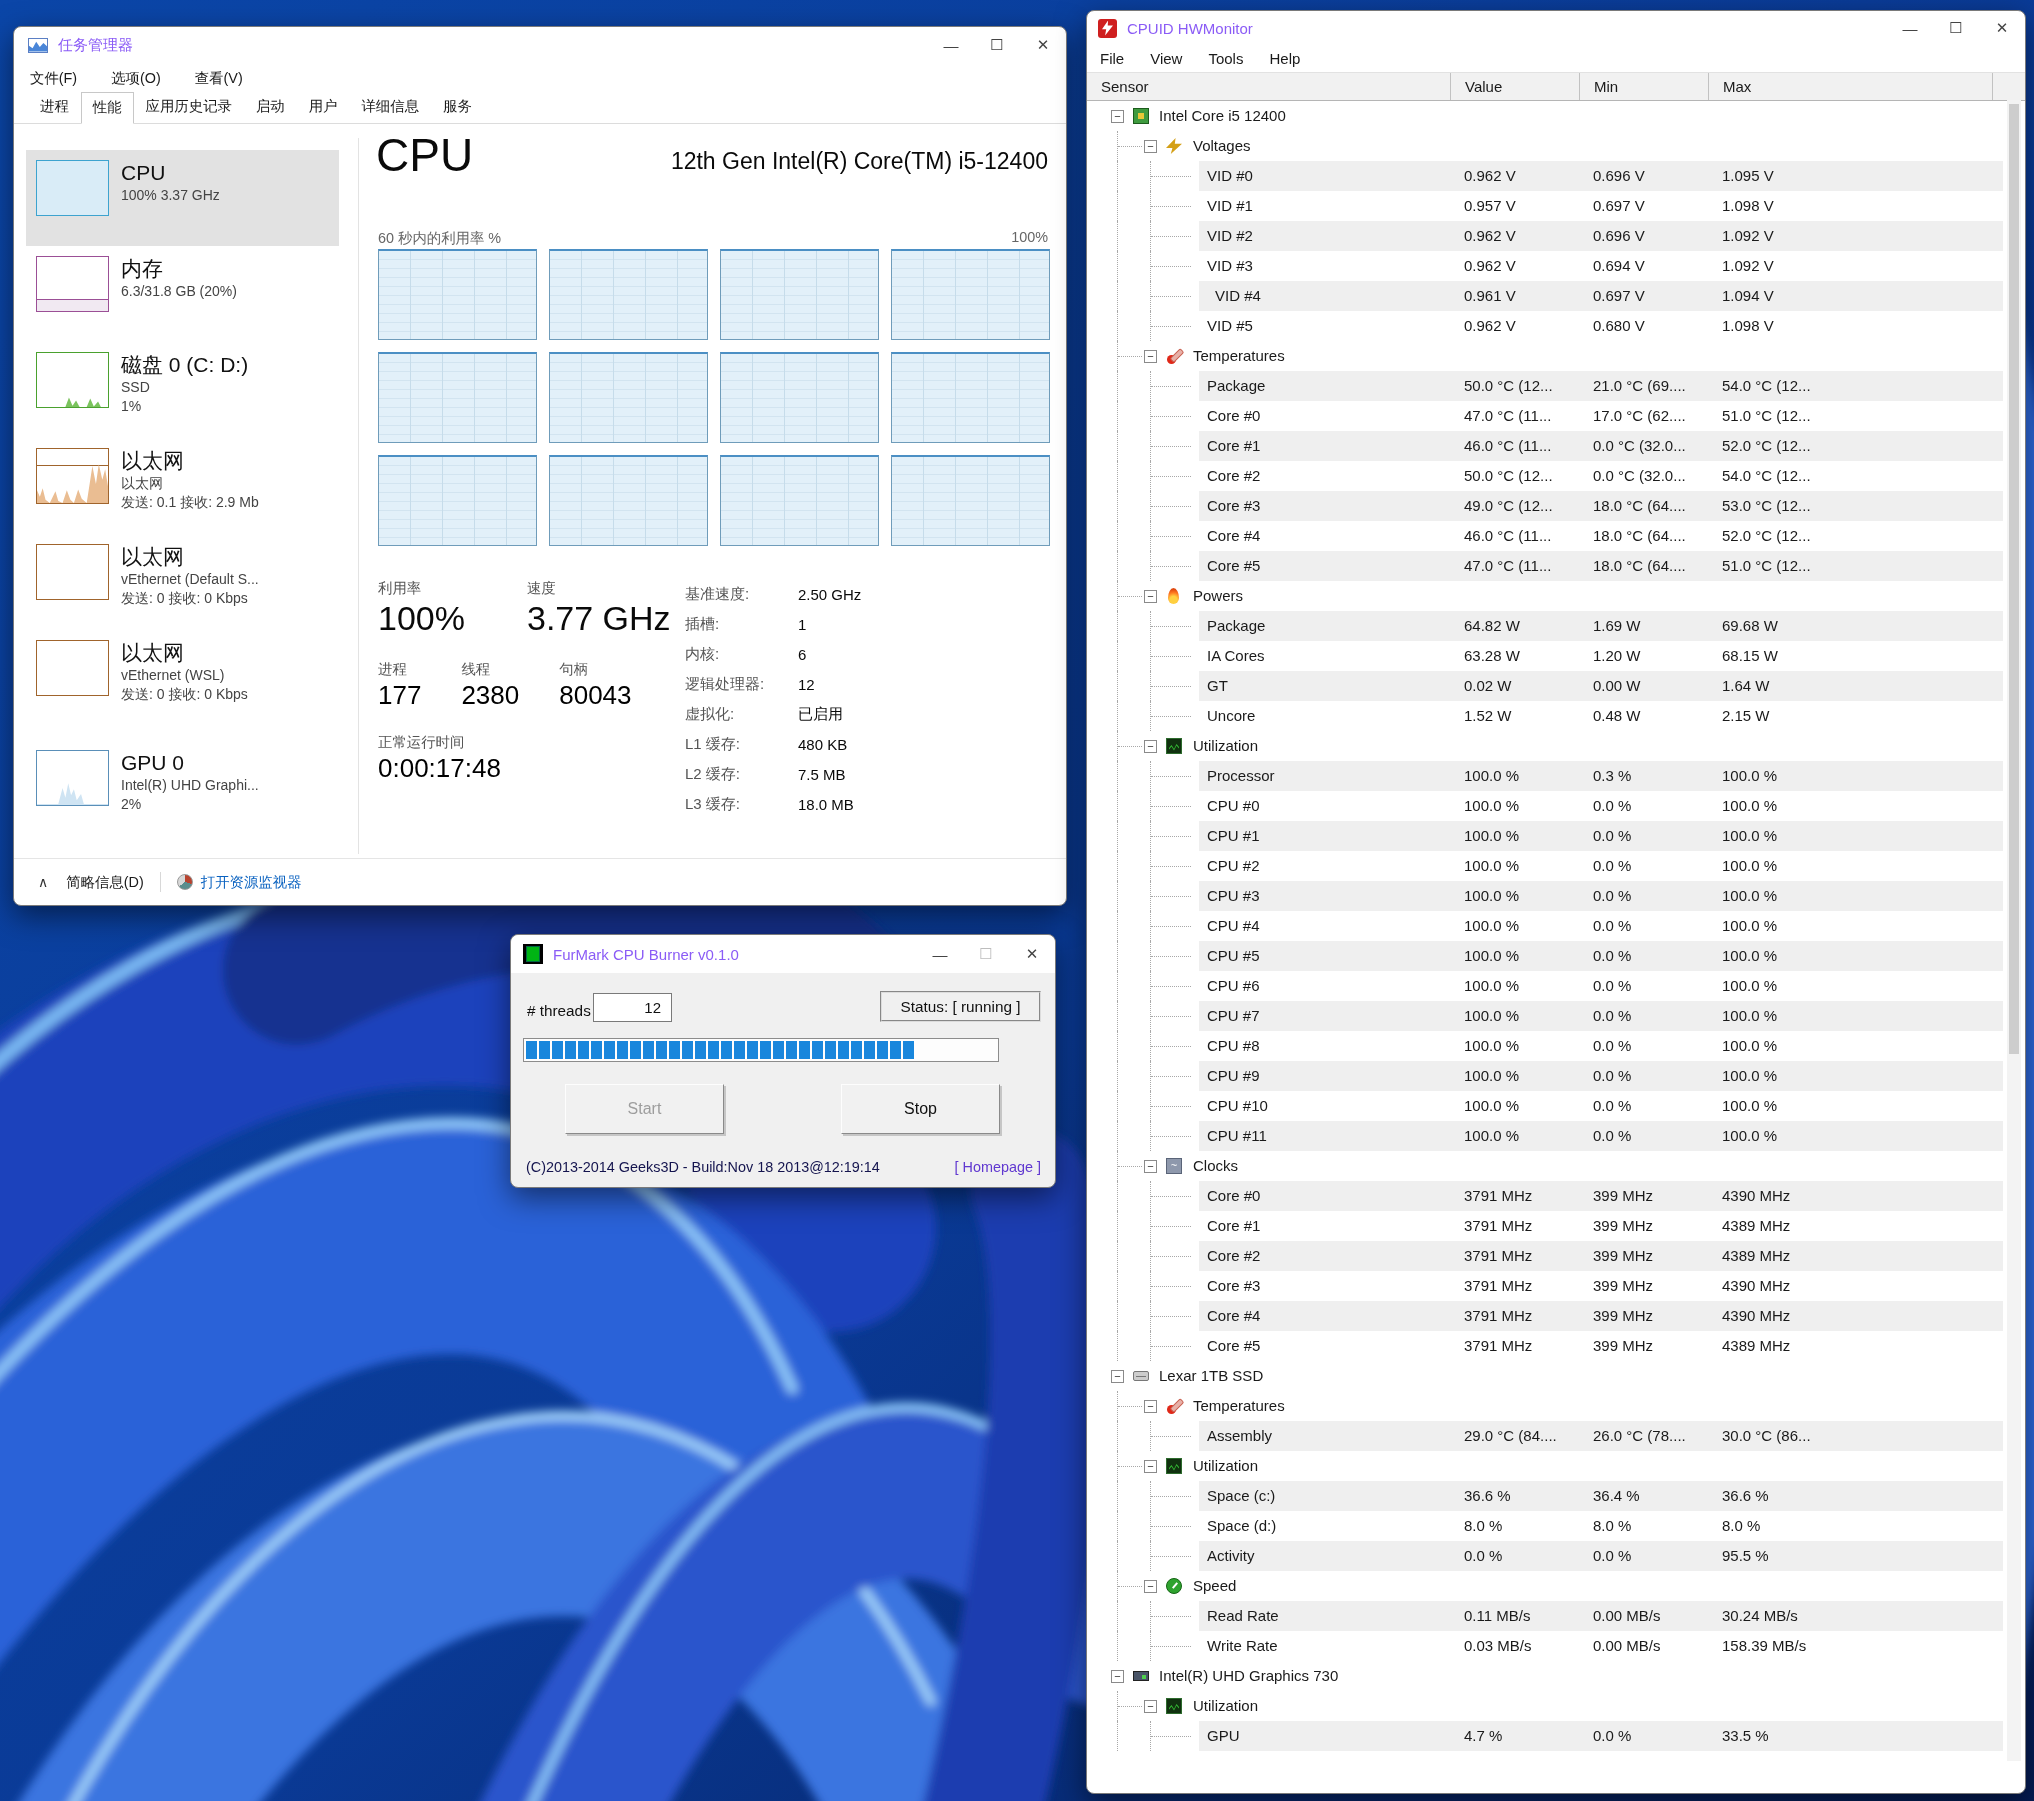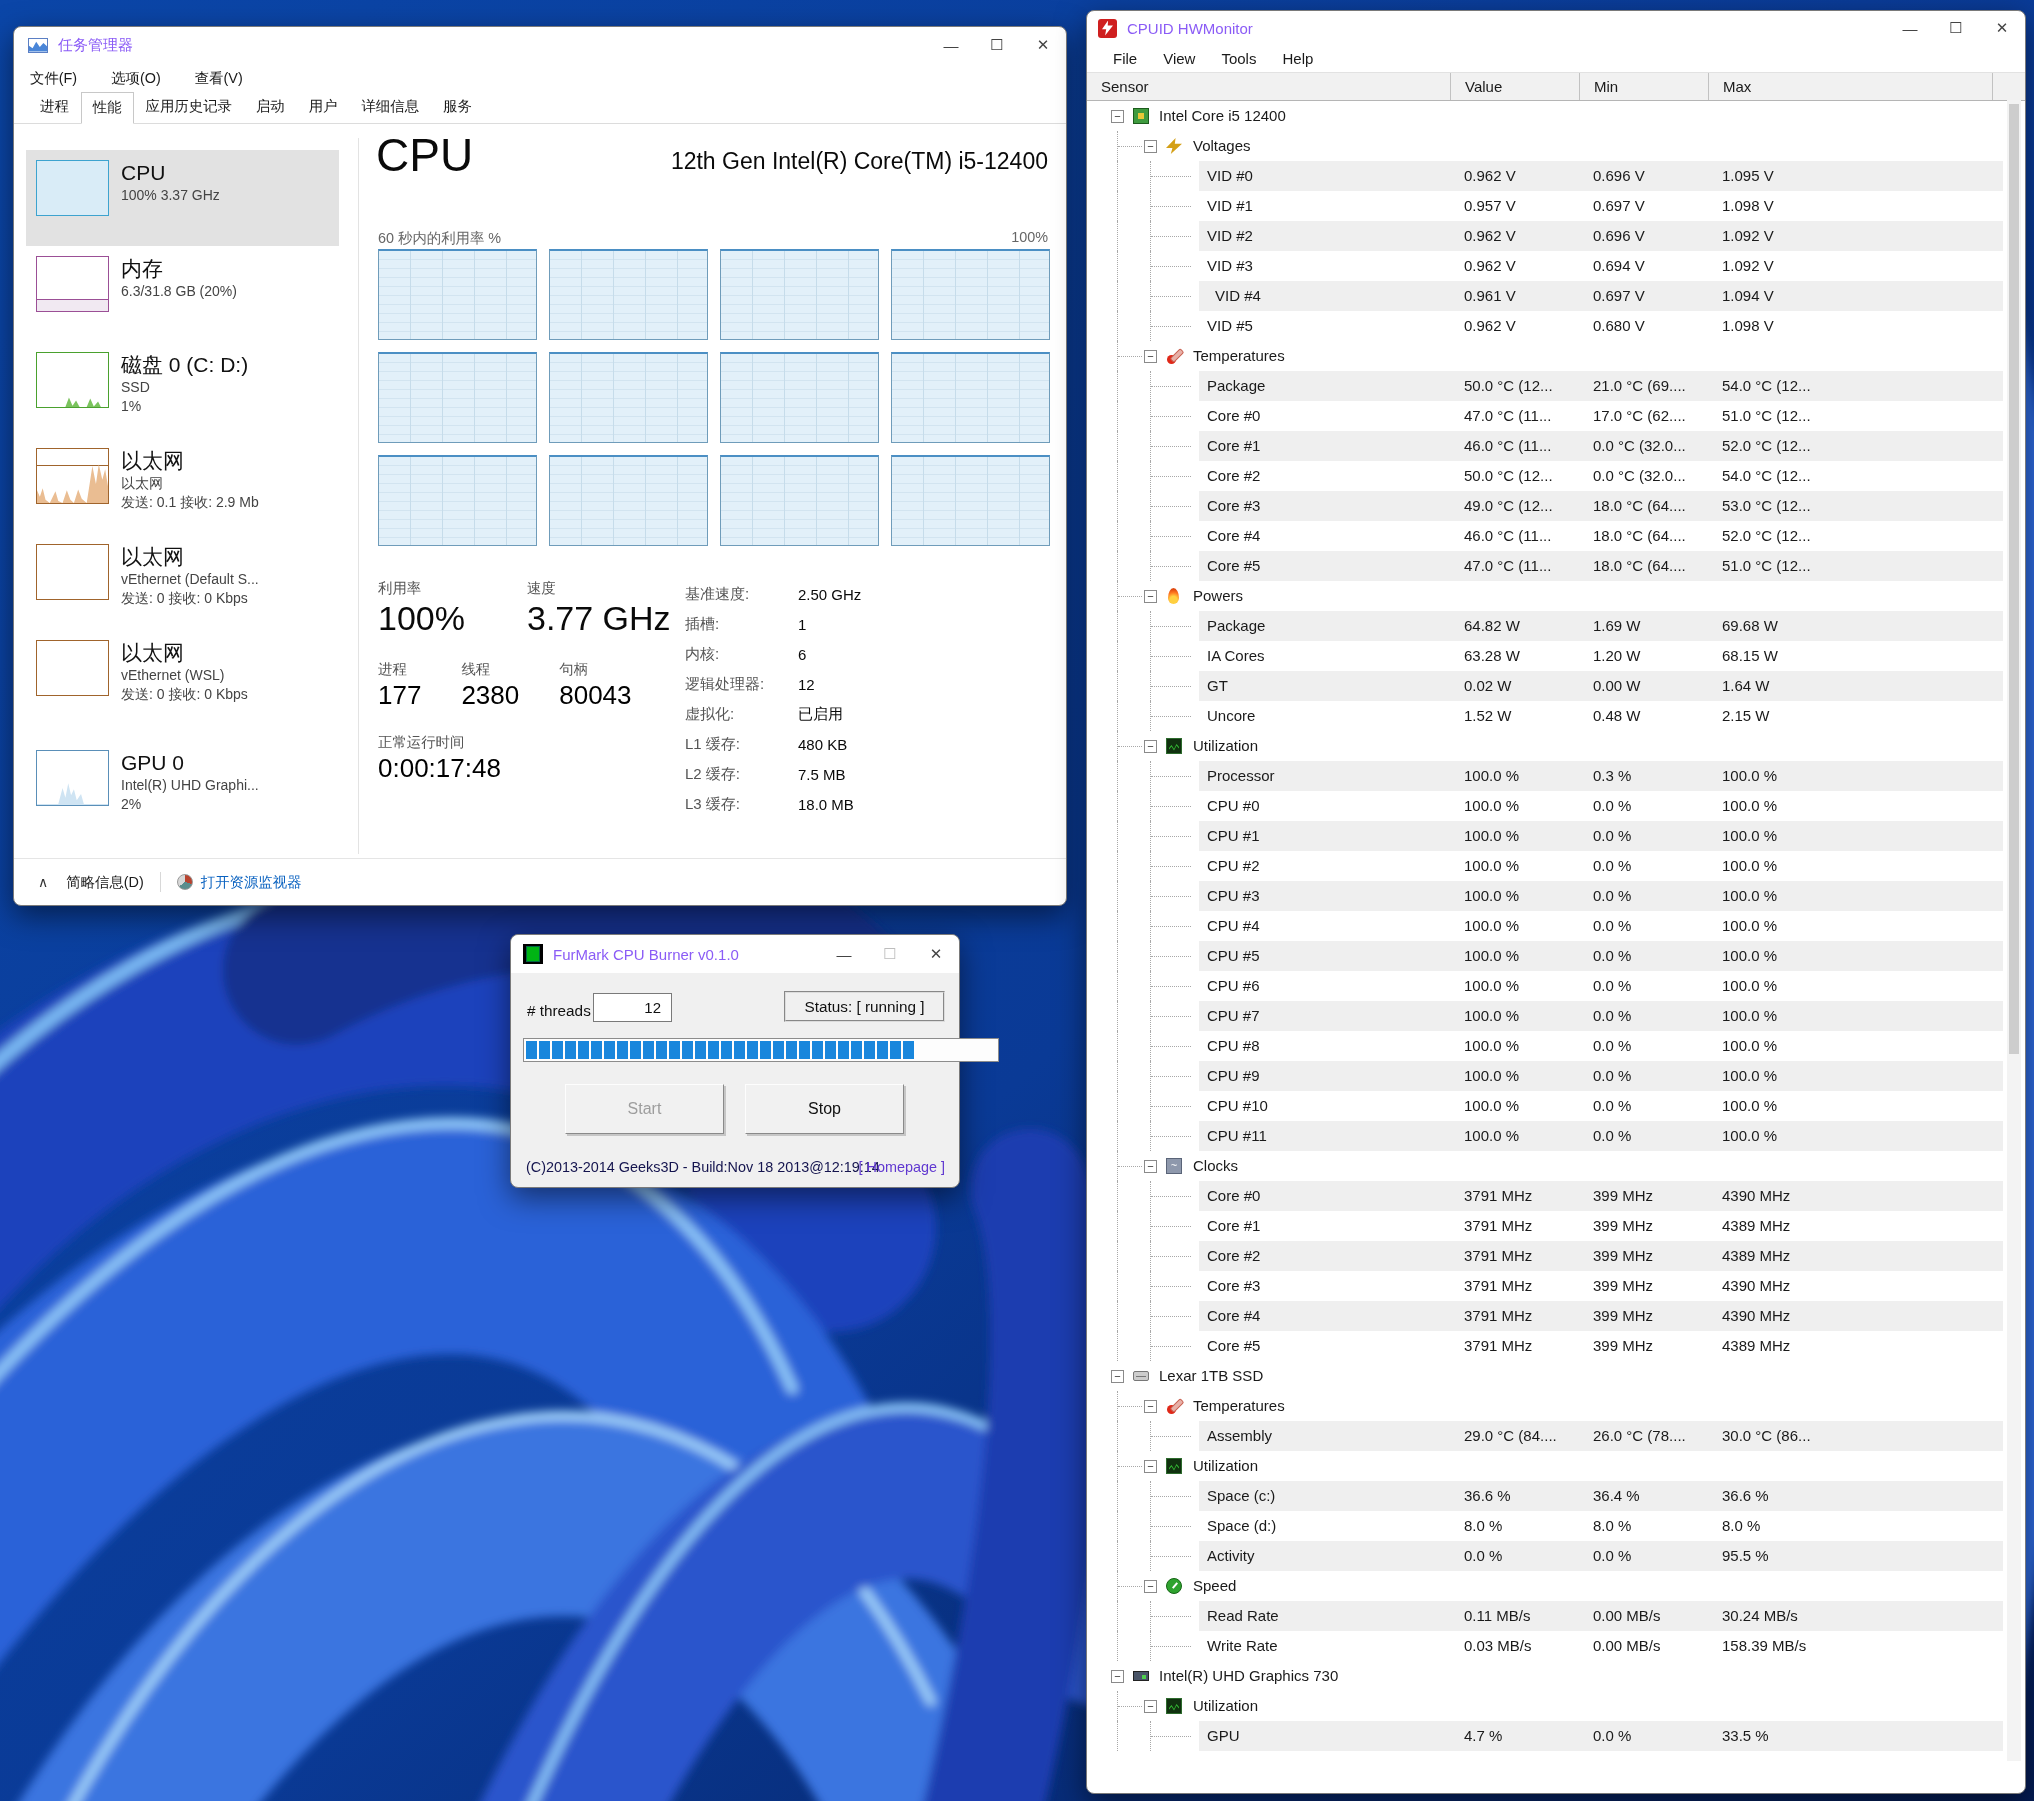--- a/index.html
+++ b/index.html
@@ -81,21 +81,21 @@
   #tm-footer { position:absolute; left:0; right:0; bottom:0; height:47px; border-top:1px solid #e5e5e5;
                display:flex; align-items:center; padding-left:24px; }
   #tm-chevron { font-size:14px; color:#333; margin-right:18px; }
   #tm-brief { font-size:14.4px; color:#1a1a1a; }
   #tm-footer-div { width:1px; height:20px; background:#d8d8d8; margin:0 16px; }
   #resmon-icon { width:16px; height:16px; border-radius:50%; border:1px solid #999; margin-right:8px;
       background:conic-gradient(#b8432f 0 30%, #5a8d8d 30% 65%, #d8d8d8 65% 100%); }
   #tm-resmon { font-size:14.4px; color:#0a62c0; }
 
   
-  #fm { left:510px; top:934px; width:450px; height:254px; background:#f0f0f0; }
+  #fm { left:510px; top:934px; width:546px; height:254px; background:#f0f0f0; }
   #fm-titlebar { background:#fff; border-radius:8px 8px 0 0; height:38px; }
   #fm-icon { width:20px; height:20px; margin-left:12px; background:#000; position:relative; }
   #fm-icon::after { content:""; position:absolute; left:3px; top:2px; width:12px; height:14px;
       background:#00b414; border:1px solid #064; }
   #fm-threads-label { position:absolute; left:16px; top:67px; font-size:15.3px; color:#111; }
   #fm-threads-input { position:absolute; left:82px; top:58px; width:79px; height:29px; background:#fff;
       border:1px solid #7a7a7a; font-size:15px; text-align:right; padding-right:10px; line-height:27px; color:#111; }
   #fm-status { position:absolute; right:14px; top:56px; width:161px; height:31px;
       border:2px groove #dcdcdc; display:flex; align-items:center; justify-content:center;
       font-size:15.3px; color:#111; }
@@ -109,21 +109,21 @@
   #fm-start { left:54px; color:#9d9d9d; }
   #fm-stop { right:55px; color:#111; }
   #fm-copy { position:absolute; left:15px; bottom:12px; font-size:14.4px; color:#14144e; }
   #fm-home { position:absolute; right:14px; bottom:12px; font-size:14.4px; color:#6038d0; }
 
   
   #hw { left:1086px; top:10px; width:940px; height:1784px; }
   #hw-icon { width:19px; height:19px; margin-left:11px; background:#cf1f1f; border-radius:3px; position:relative; }
   #hw-icon::after { content:""; position:absolute; left:4px; top:2px; width:11px; height:15px; background:#fff;
       clip-path:polygon(55% 0,0 58%,38% 58%,28% 100%,100% 34%,52% 34%); }
-  #hw-menubar { display:flex; gap:26px; height:28px; align-items:center; padding-left:26px;
+  #hw-menubar { display:flex; gap:26px; height:28px; align-items:center; padding-left:13px;
       border-bottom:1px solid #e2e2e2; }
   .hw-menu { font-size:15px; color:#1a1a1a; }
   #hw-header { position:relative; height:28px; background:#f1f1f1; border-bottom:1px solid #b5b5b5; }
   .hw-col { position:absolute; top:0; height:100%; border-right:1px solid #c2c2c2;
       display:flex; align-items:center; padding-left:14px; font-size:15px; color:#1a1a1a; background:#f1f1f1; }
   #hw-rows { position:relative; }
   .hw-row { position:relative; height:30px; font-size:15px; color:#1a1a1a; }
   .hw-stripe { position:absolute; left:112px; right:22px; top:0; bottom:0; background:#efefef; }
   .hw-lbl { position:absolute; top:0; line-height:30px; white-space:nowrap; }
   .hw-val  { position:absolute; left:377px; width:125px; line-height:30px; white-space:nowrap; overflow:hidden; }

